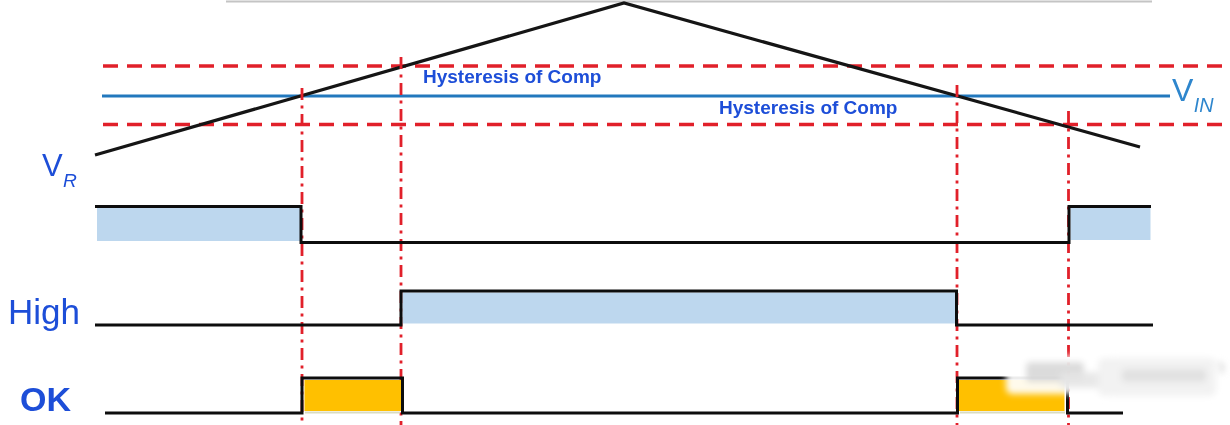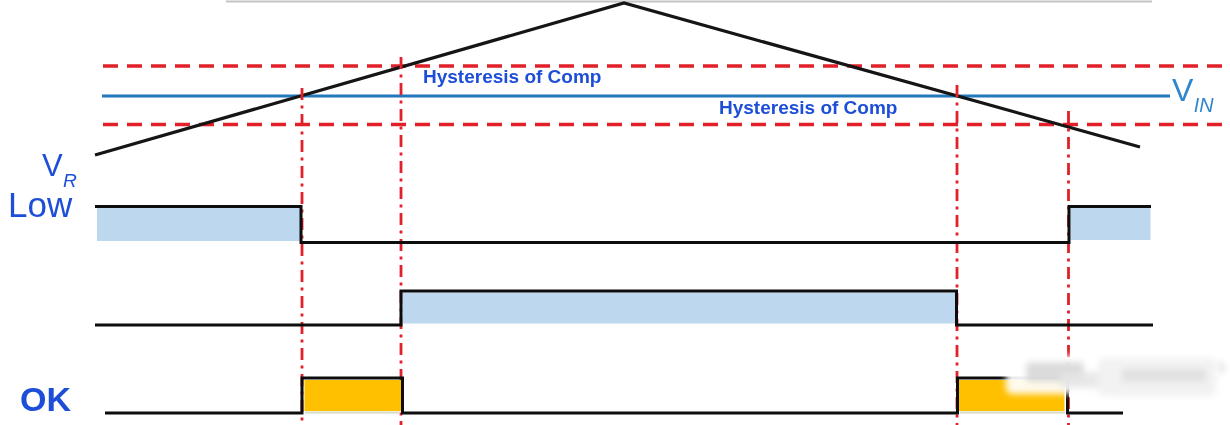--- a/index.html
+++ b/index.html
@@ -84,17 +84,17 @@
   </svg>
 
   <div class="lbl lbl-vr"><span>V</span><sub>R</sub></div>
 
   <div class="lbl lbl-vin"><span>V</span><sub>IN</sub></div>
 
   <div class="lbl lbl-hyst-upper">Hysteresis of Comp</div>
 
   <div class="lbl lbl-hyst-lower">Hysteresis of Comp</div>
 
-  <div class="lbl lbl-low">Low</div>
 
+  <div class="lbl lbl-high">High</div>
 
   <div class="lbl lbl-ok">OK</div>
 </div>
 
 </body></html>

